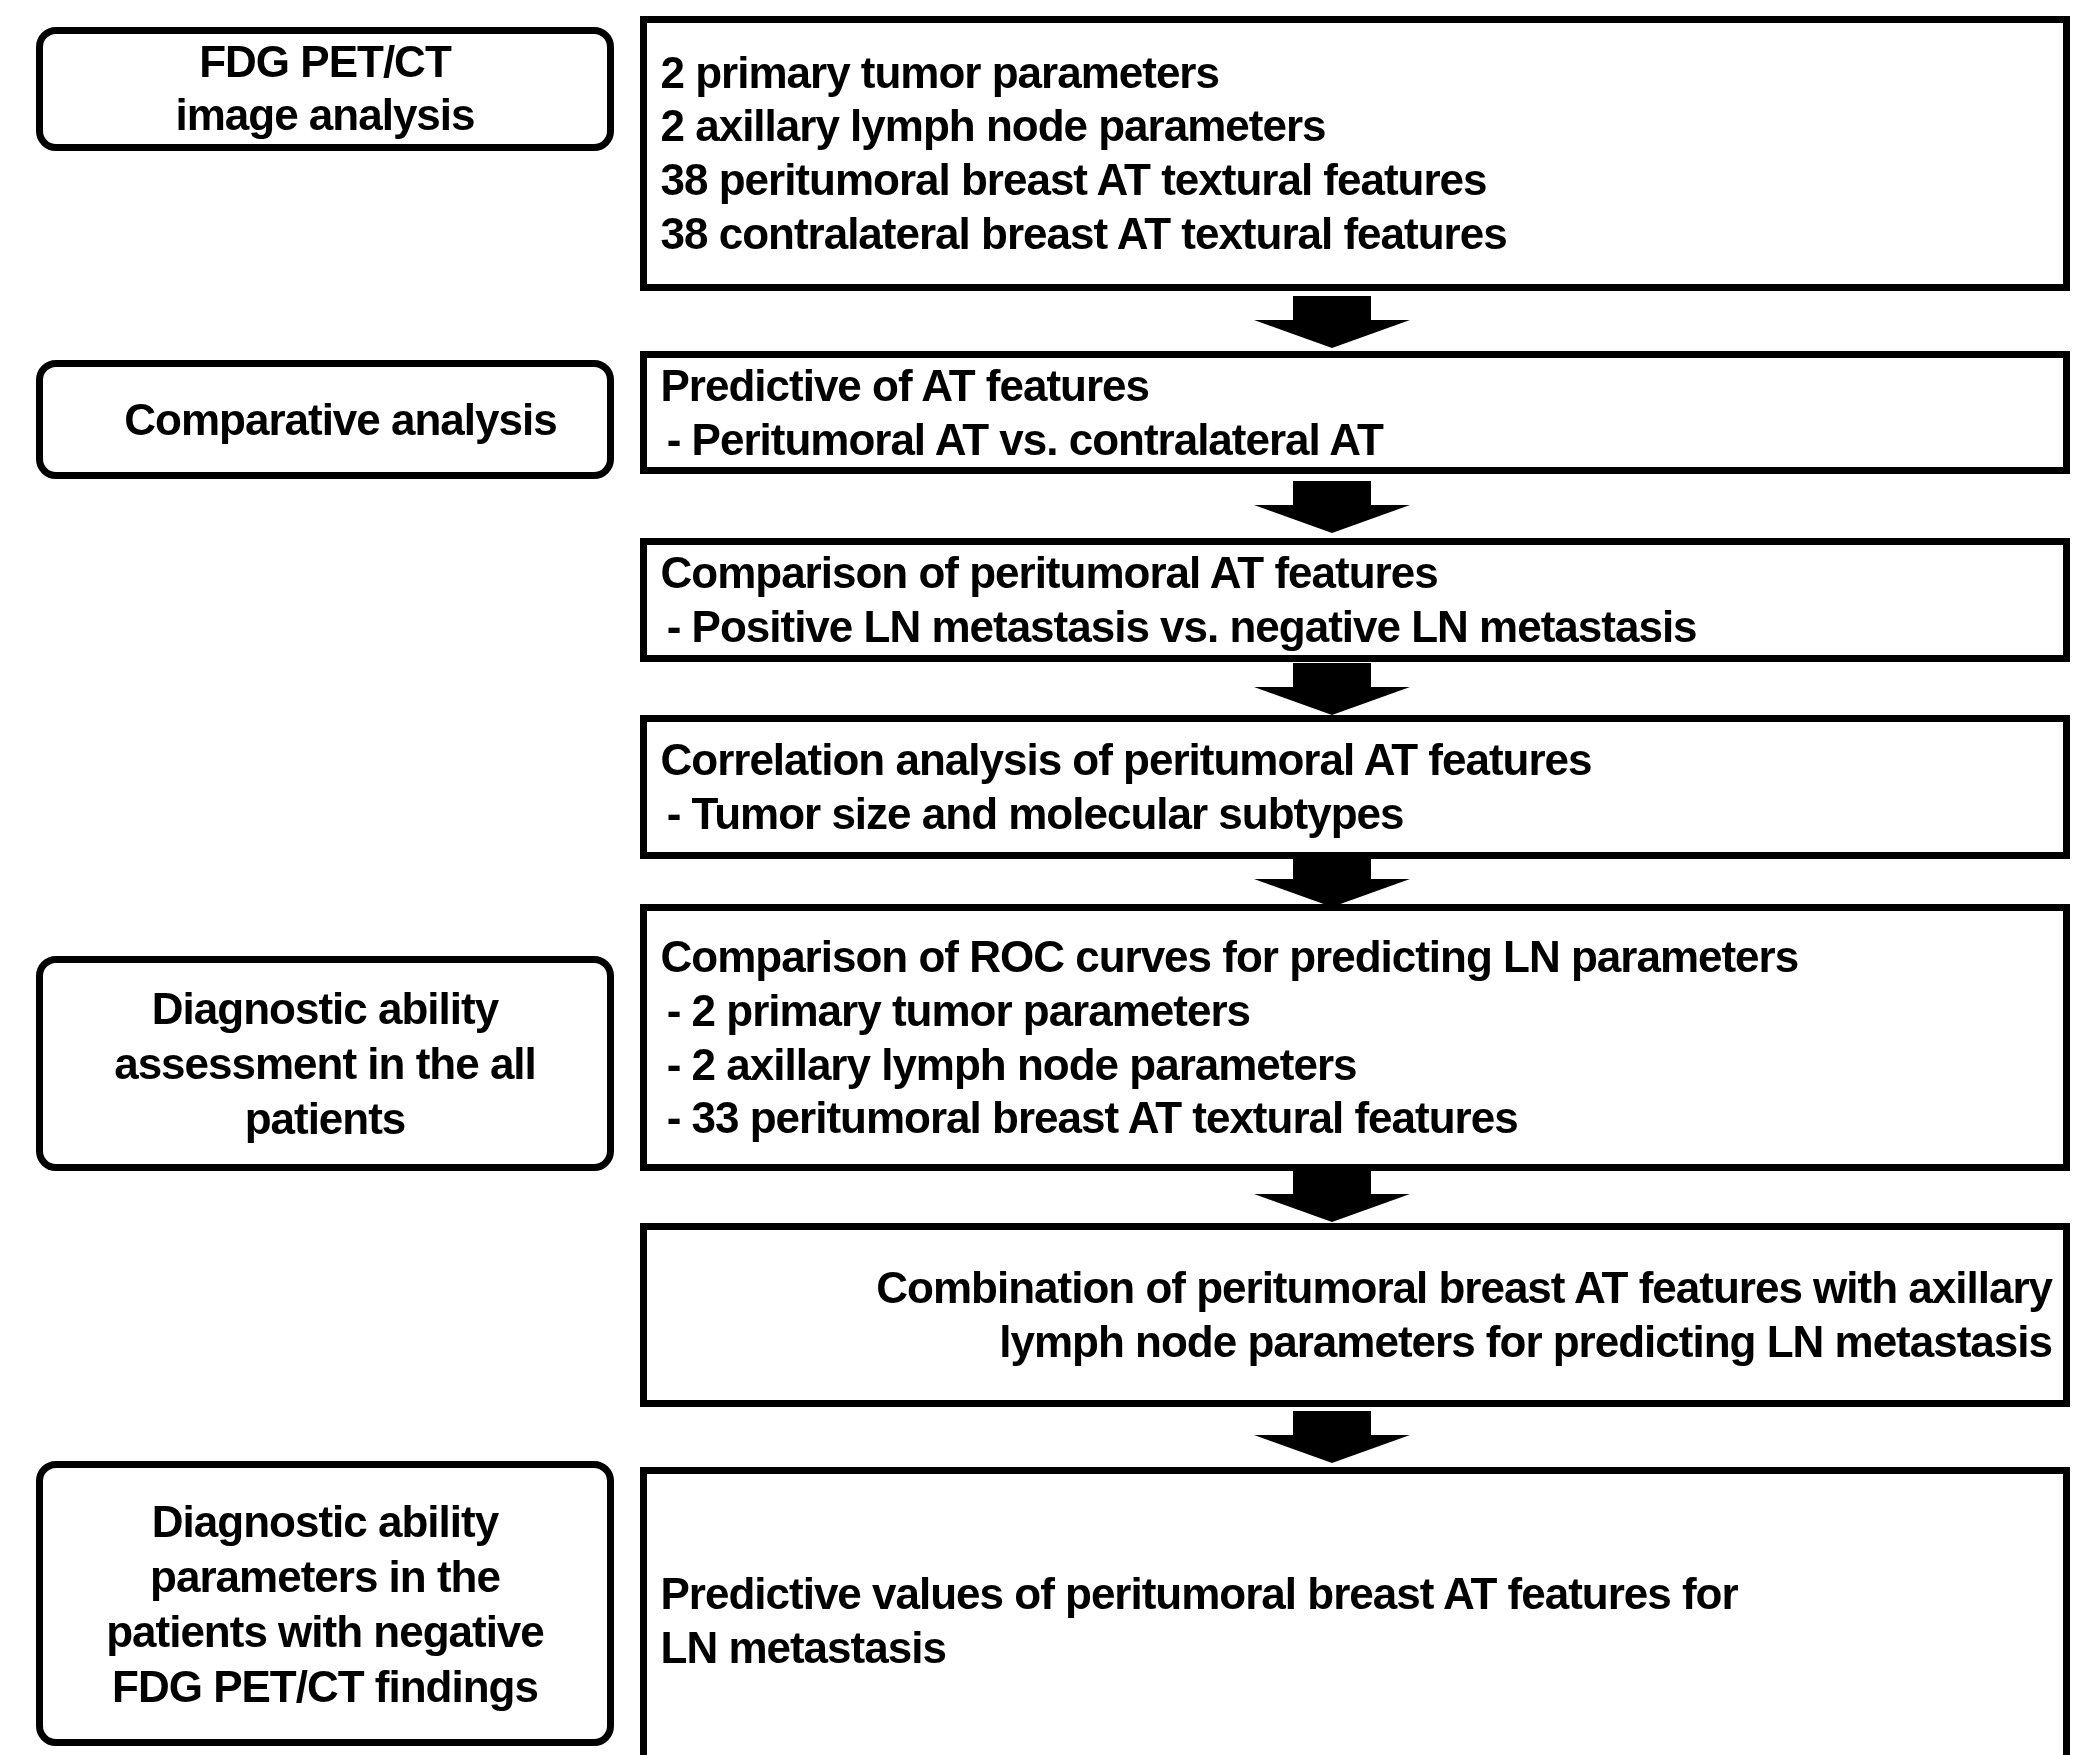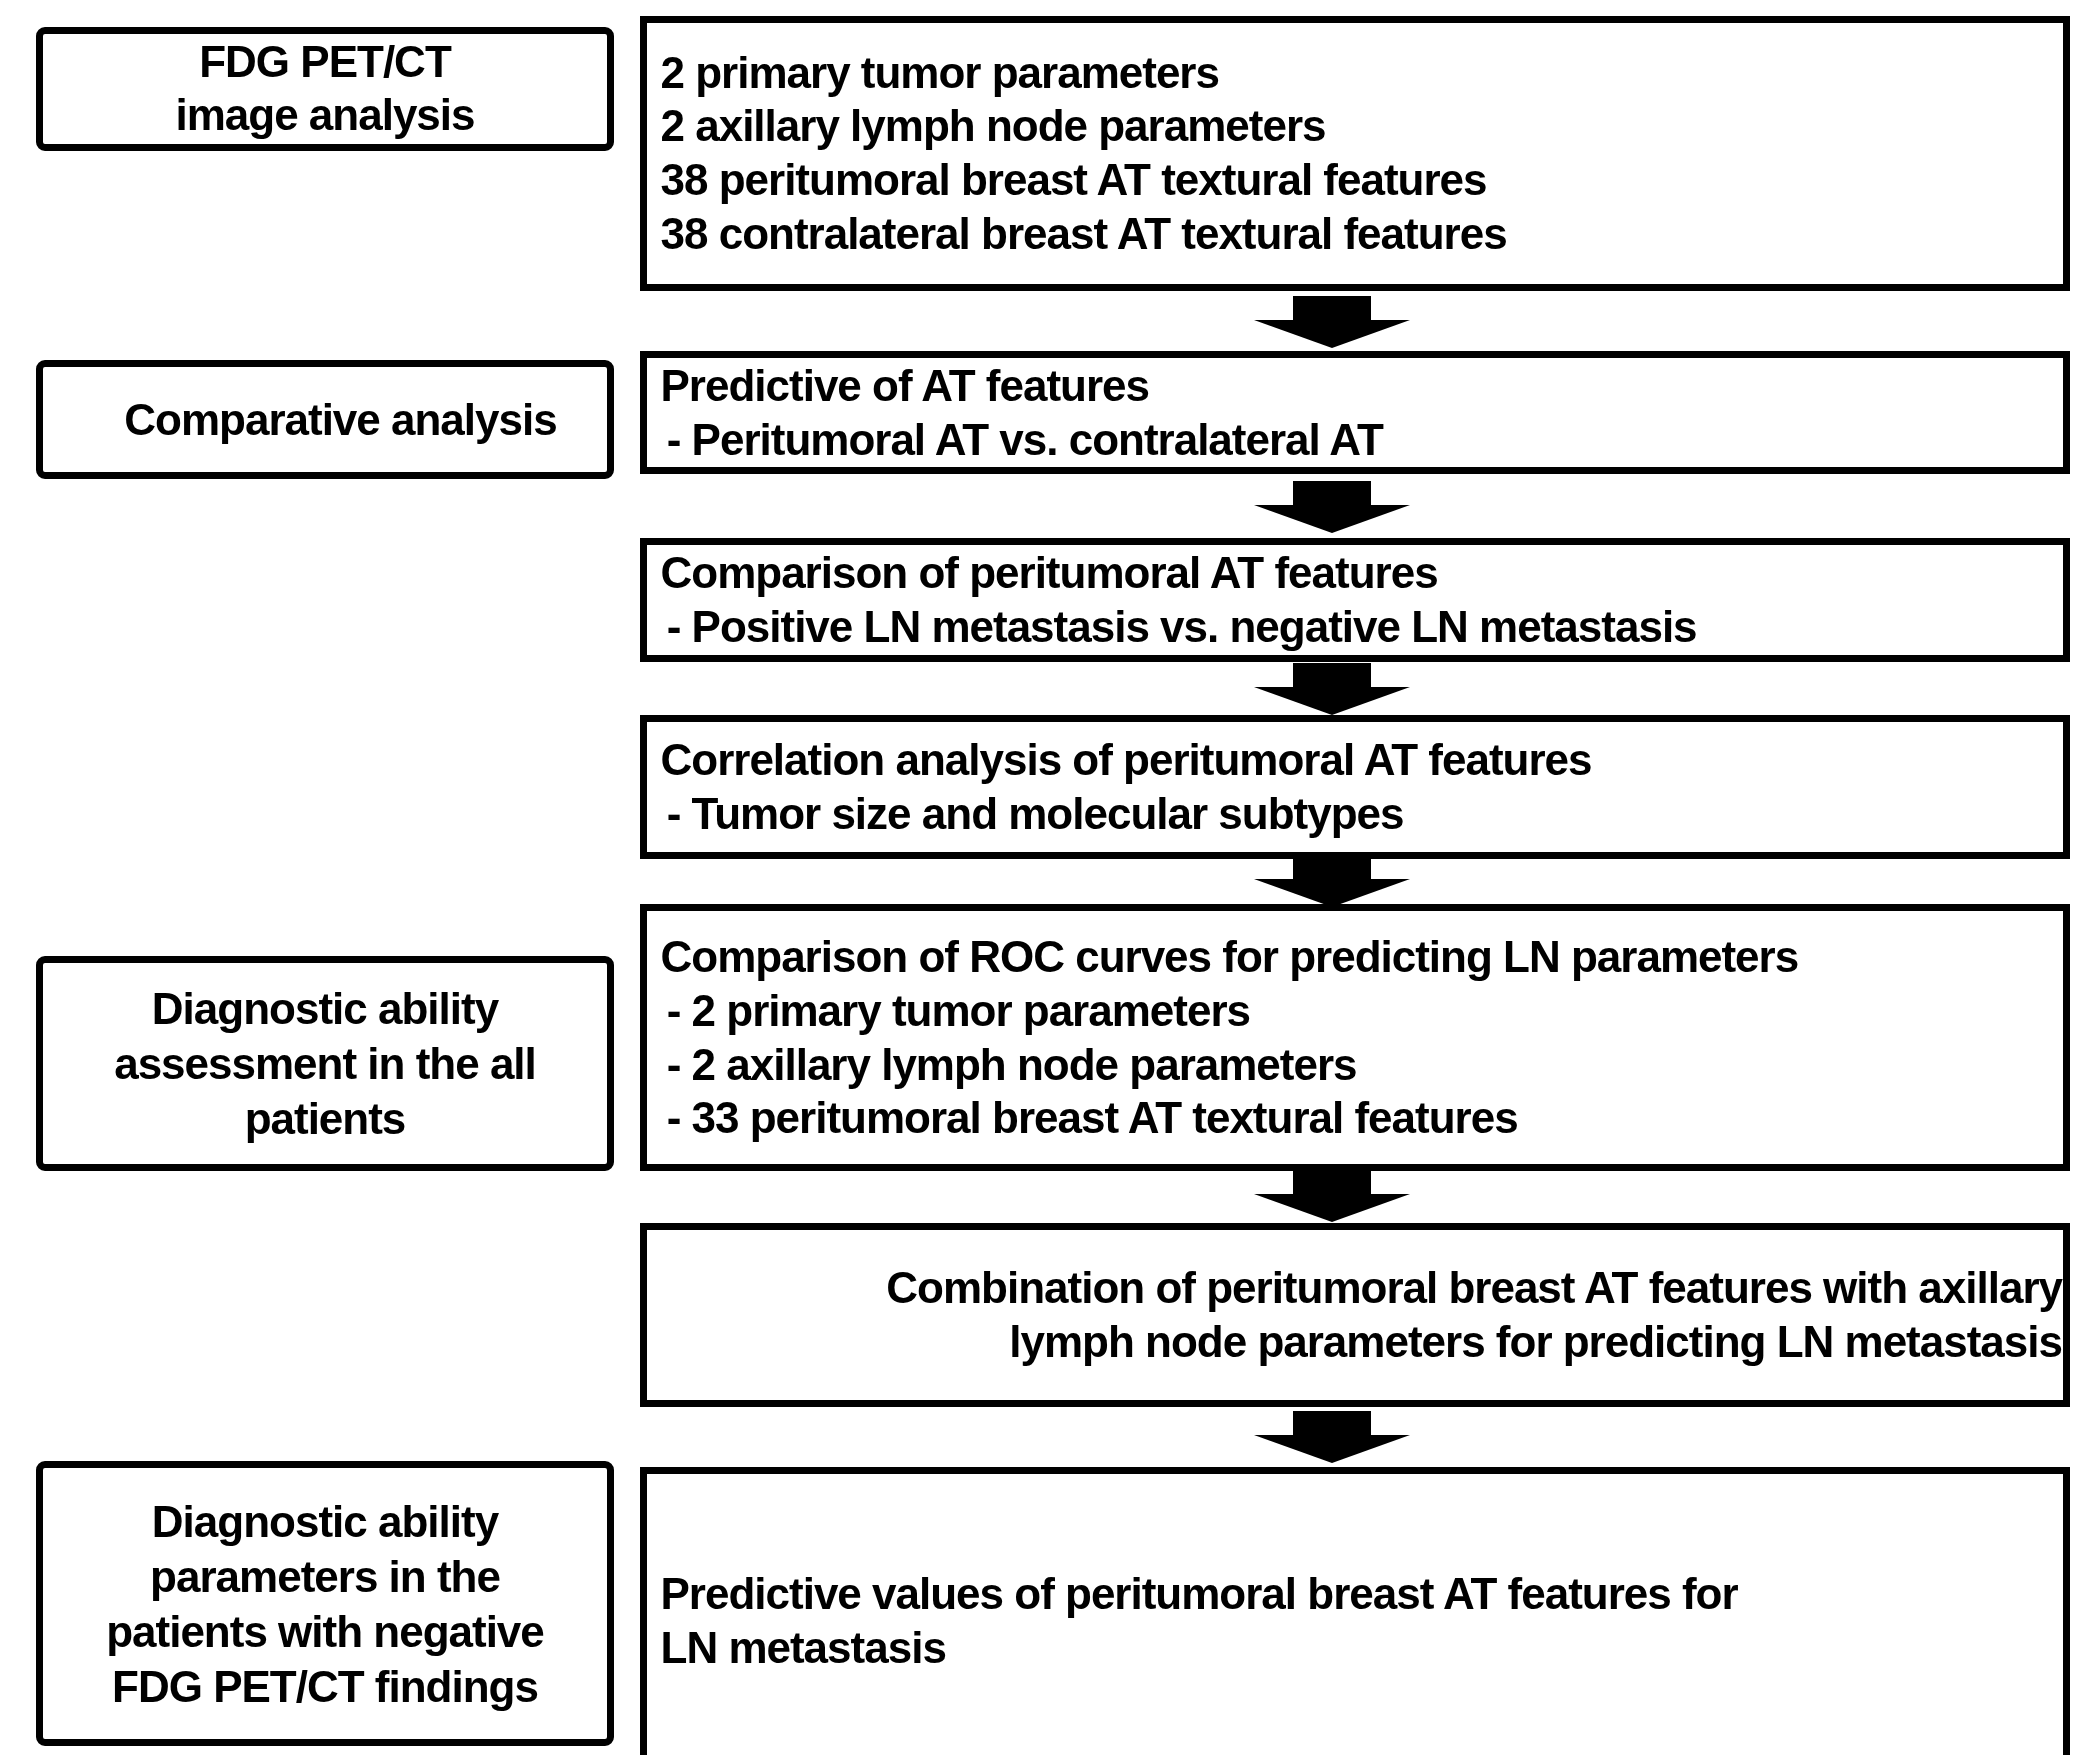--- a/index.html
+++ b/index.html
@@ -16,21 +16,21 @@
     font-weight: 700;
     color: #000000;
   }
   
   .lbox {
     position: absolute;
     left: 36px;
     width: 578px;
     box-sizing: border-box;
     border: 7.8px solid #000000;
-    border-radius: 9px;
+    border-radius: 20px;
     background: #ffffff;
     display: flex;
     flex-direction: column;
     justify-content: center;
     align-items: center;
     text-align: center;
     font-size: 44px;
     line-height: 1.25;
     letter-spacing: -1px;
   }
@@ -39,21 +39,21 @@
     position: absolute;
     left: 640px;
     width: 1430px;
     box-sizing: border-box;
     border: 7.8px solid #000000;
     background: #ffffff;
     display: flex;
     flex-direction: column;
     justify-content: center;
     padding-left: 13.5px;
-    padding-right: 1px;
+    padding-right: 11px;
     font-size: 44px;
     line-height: 1.22;
     letter-spacing: -1px;
   }
   .rbox .line { white-space: nowrap; }
   .rbox .line.indent { padding-left: 6.2px; }
   
   .arrow {
     position: absolute;
     left: 1254px;

